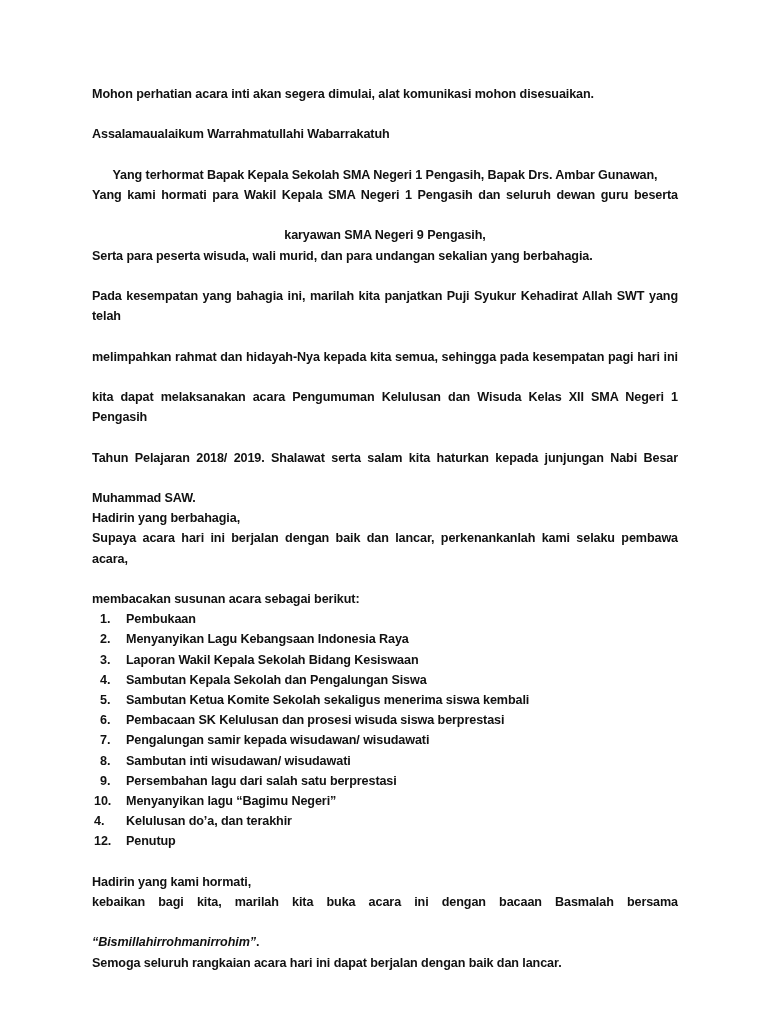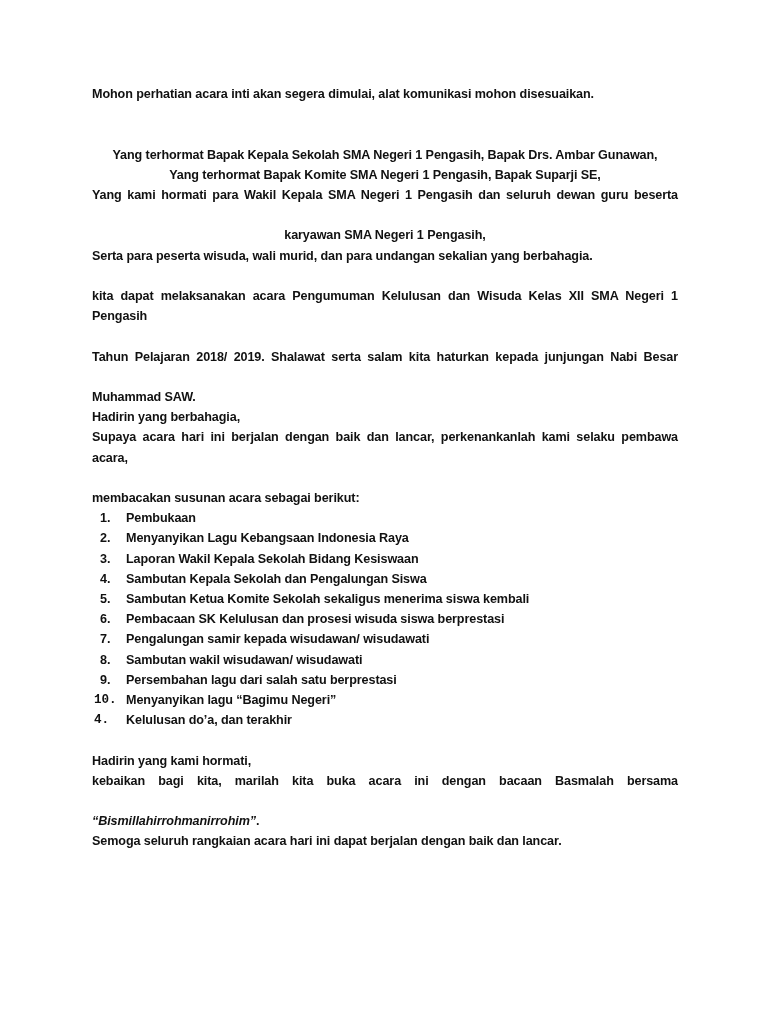--- a/index.html
+++ b/index.html
@@ -77,75 +77,77 @@
     position: absolute;
     left: 0;
     top: 0;
     width: 28px;
     text-align: left;
     padding-left: 8px;
     box-sizing: border-box;
   }
   ol.agenda li.wide .num {
     padding-left: 2px;
-    font-family: Liberation Mono, monospace;
   }
   .ital {
     font-style: italic;
     font-weight: 600;
   }
 </style>
 </head>
 <body>
 
 <div class="page">
   <div class="content">
 
     <p class="para noj">Mohon perhatian acara inti akan segera dimulai, alat komunikasi mohon disesuaikan.</p>
 
     <div class="gap"></div>
 
+    <p class="para noj">Assalamaualaikum Warrahmatullahi Wabarrakatuh</p>
 
     <div class="gap"></div>
 
     <div class="para">
       <span class="line flush">Yang terhormat Bapak Kepala Sekolah SMA Negeri 1 Pengasih, Bapak Drs. Ambar Gunawan,</span>
-      <span class="line flush">Yang terhormat Bapak Komite SMA Negeri 1 Pengasih, Bapak Suparji SE,</span>
       <span class="line justified">Yang kami hormati para Wakil Kepala SMA Negeri 1 Pengasih dan seluruh dewan guru beserta</span>
-      <span class="line flush">karyawan SMA Negeri 1 Pengasih,</span>
+      <span class="line flush">karyawan SMA Negeri 9 Pengasih,</span>
       <span class="line flush">Serta para peserta wisuda, wali murid, dan para undangan sekalian yang berbahagia.</span>
     </div>
 
     <div class="gap"></div>
 
     <div class="para">
+      <span class="line justified">Pada kesempatan yang bahagia ini, marilah kita panjatkan Puji Syukur Kehadirat Allah SWT yang telah</span>
+      <span class="line justified">melimpahkan rahmat dan hidayah-Nya kepada kita semua, sehingga pada kesempatan pagi hari ini</span>
       <span class="line justified">kita dapat melaksanakan acara Pengumuman Kelulusan dan Wisuda Kelas XII SMA Negeri 1 Pengasih</span>
       <span class="line justified">Tahun Pelajaran 2018/ 2019. Shalawat serta salam kita haturkan kepada  junjungan Nabi Besar</span>
       <span class="line flush">Muhammad SAW.</span>
     </div>
 
     <p class="para noj">Hadirin yang berbahagia,</p>
 
     <div class="para">
       <span class="line justified">Supaya acara hari ini berjalan dengan baik dan lancar, perkenankanlah kami selaku pembawa acara,</span>
       <span class="line flush">membacakan susunan acara sebagai berikut:</span>
     </div>
 
     <ol class="agenda">
       <li><span class="num">1.</span><span>Pembukaan</span></li>
       <li><span class="num">2.</span><span>Menyanyikan Lagu Kebangsaan Indonesia Raya</span></li>
       <li><span class="num">3.</span><span>Laporan Wakil Kepala Sekolah Bidang Kesiswaan</span></li>
       <li><span class="num">4.</span><span>Sambutan Kepala Sekolah dan Pengalungan Siswa</span></li>
       <li><span class="num">5.</span><span>Sambutan Ketua Komite Sekolah sekaligus menerima siswa kembali</span></li>
       <li><span class="num">6.</span><span>Pembacaan SK Kelulusan dan prosesi wisuda siswa berprestasi</span></li>
       <li><span class="num">7.</span><span>Pengalungan samir kepada wisudawan/ wisudawati</span></li>
-      <li><span class="num">8.</span><span>Sambutan wakil wisudawan/ wisudawati</span></li>
+      <li><span class="num">8.</span><span>Sambutan inti wisudawan/ wisudawati</span></li>
       <li><span class="num">9.</span><span>Persembahan lagu dari salah satu berprestasi</span></li>
       <li class="wide"><span class="num">10.</span><span>Menyanyikan lagu “Bagimu Negeri”</span></li>
       <li class="wide"><span class="num">4.</span><span>Kelulusan do’a, dan terakhir</span></li>
+      <li class="wide"><span class="num">12.</span><span>Penutup</span></li>
     </ol>
 
     <div class="gap"></div>
 
     <p class="para noj">Hadirin yang kami hormati,</p>
 
     <div class="para">
       <span class="line justified">kebaikan bagi kita, marilah kita buka acara ini dengan bacaan Basmalah bersama</span>
       <span class="line flush"><span class="ital">“Bismillahirrohmanirrohim”</span><span>.</span></span>
     </div>

